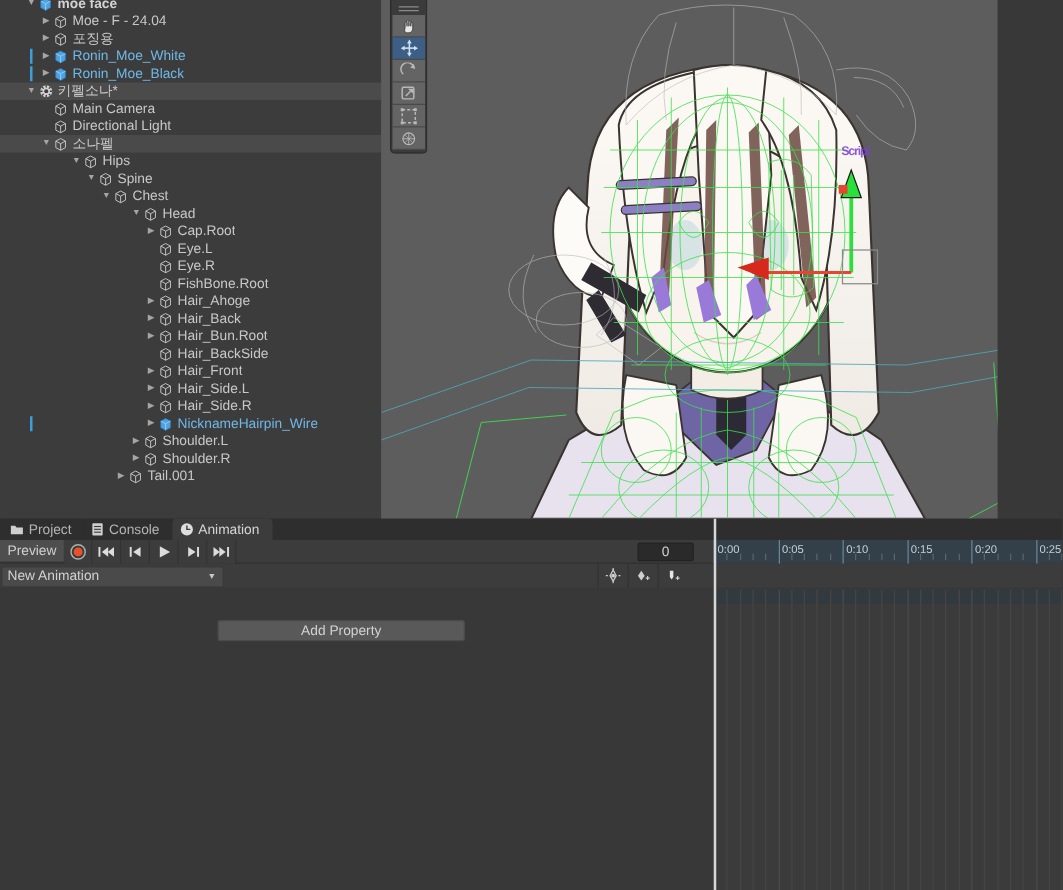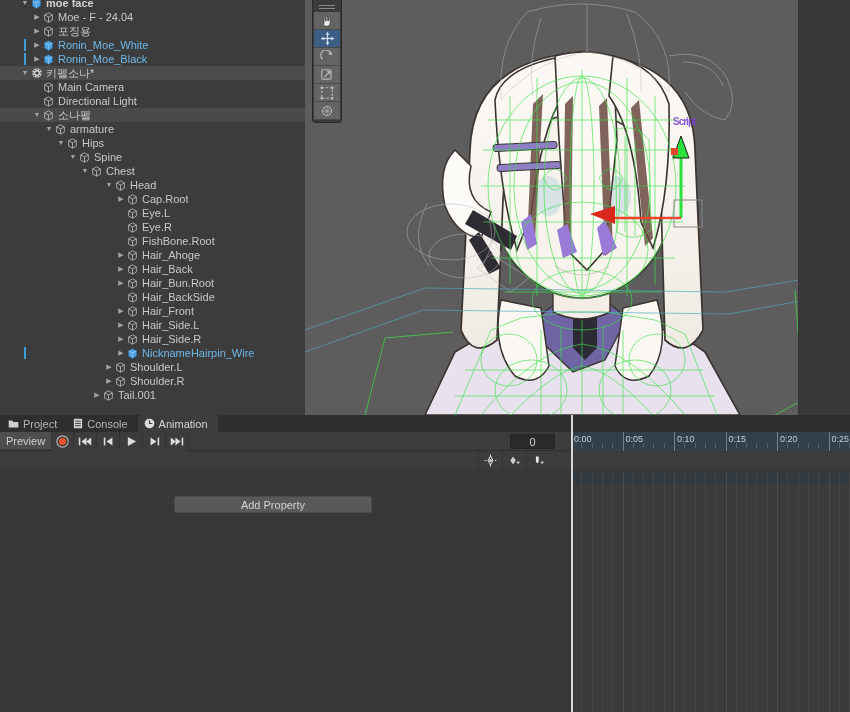--- a/index.html
+++ b/index.html
@@ -284,31 +284,20 @@
         <div class="hrow selected-row">
           <div style="width: 32px; flex: 0 0 auto;"></div>
           <div class="twisty">▼</div>
           <div class="cube">
             <svg width="11" height="11" viewBox="0 0 16 16">
               <path d="M8 1.2l5.6 3v7.6L8 14.8 2.4 11.8V4.2z" fill="none" stroke="#c9c9c9" stroke-width="1.1"></path>
               <path d="M2.4 4.2L8 7.2l5.6-3M8 7.2v7.6" fill="none" stroke="#c9c9c9" stroke-width="1.1"></path>
             </svg>
           </div>
           <div class="hlabel">소나펠</div>
-        </div>
-        <div class="hrow">
-          <div style="width: 44px; flex: 0 0 auto;"></div>
-          <div class="twisty">▼</div>
-          <div class="cube">
-            <svg width="11" height="11" viewBox="0 0 16 16">
-              <path d="M8 1.2l5.6 3v7.6L8 14.8 2.4 11.8V4.2z" fill="none" stroke="#c9c9c9" stroke-width="1.1"></path>
-              <path d="M2.4 4.2L8 7.2l5.6-3M8 7.2v7.6" fill="none" stroke="#c9c9c9" stroke-width="1.1"></path>
-            </svg>
-          </div>
-          <div class="hlabel">armature</div>
         </div>
         <div class="hrow">
           <div style="width: 56px; flex: 0 0 auto;"></div>
           <div class="twisty">▼</div>
           <div class="cube">
             <svg width="11" height="11" viewBox="0 0 16 16">
               <path d="M8 1.2l5.6 3v7.6L8 14.8 2.4 11.8V4.2z" fill="none" stroke="#c9c9c9" stroke-width="1.1"></path>
               <path d="M2.4 4.2L8 7.2l5.6-3M8 7.2v7.6" fill="none" stroke="#c9c9c9" stroke-width="1.1"></path>
             </svg>
           </div>
@@ -811,20 +800,24 @@
           <div class="rtick minor" style="left: 236.9px;"></div>
           <div class="rtick minor" style="left: 247.2px;"></div>
           <div class="rtick" style="left: 257.5px;"></div>
           <div class="rlabel" style="left: 257.5px;">0:25</div>
           <div class="rtick minor" style="left: 267.8px;"></div>
           <div class="rtick minor" style="left: 278.1px;"></div>
         </div>
     </div>
 
     <div id="anim-toolbar2">
+      <div id="anim-select">
+        <span>New Animation</span>
+        <span class="caret">▼</span>
+      </div>
       <div id="kbtn-group">
         <div class="kbtn">
           <svg width="13" height="13" viewBox="0 0 16 16">
             <path d="M8 2.5L11 8l-3 5.5L5 8z" fill="none" stroke="#cfcfcf" stroke-width="1.3"></path>
             <circle cx="8" cy="8" r="1.9" fill="#cfcfcf"></circle>
             <path d="M8 0.5v2M8 13.5v2M0.8 8h2M13.2 8h2" stroke="#cfcfcf" stroke-width="1.2"></path>
           </svg>
         </div>
         <div class="kbtn">
           <svg width="14" height="13" viewBox="0 0 18 16">

